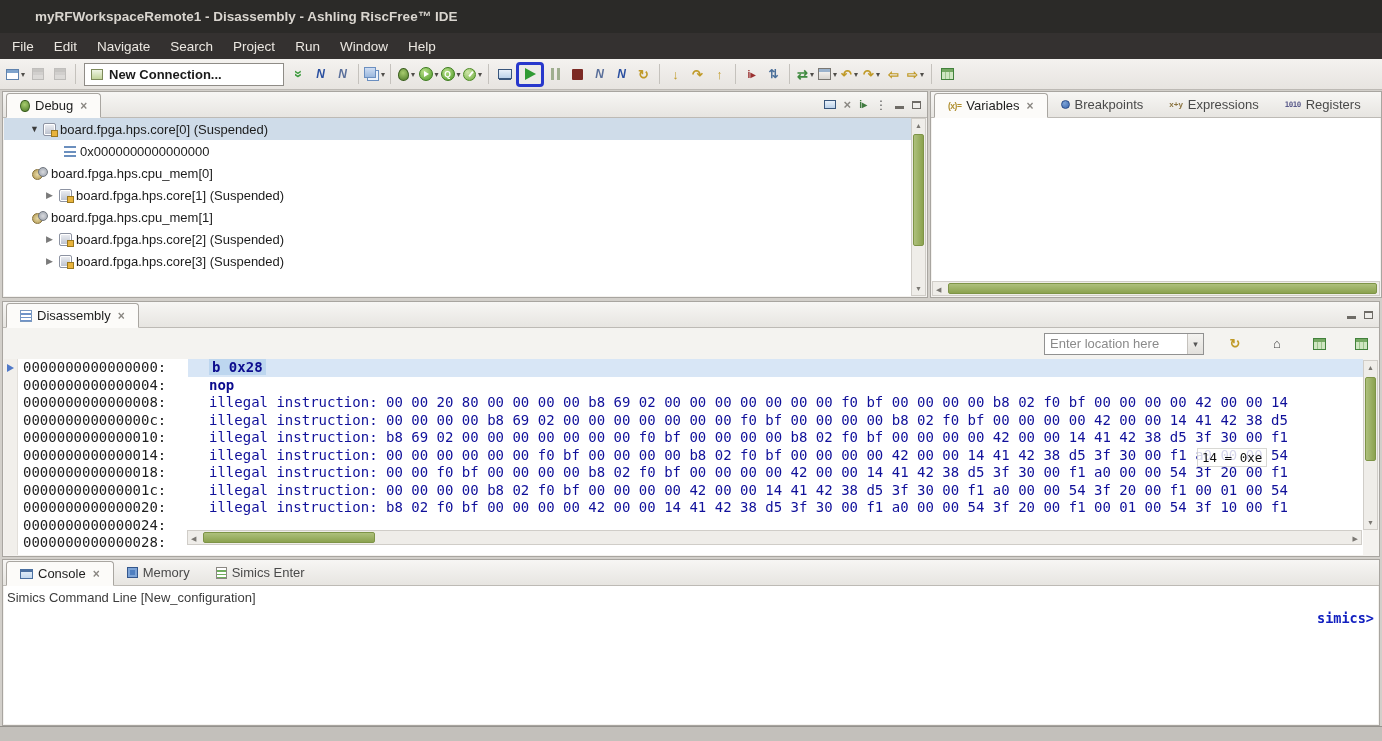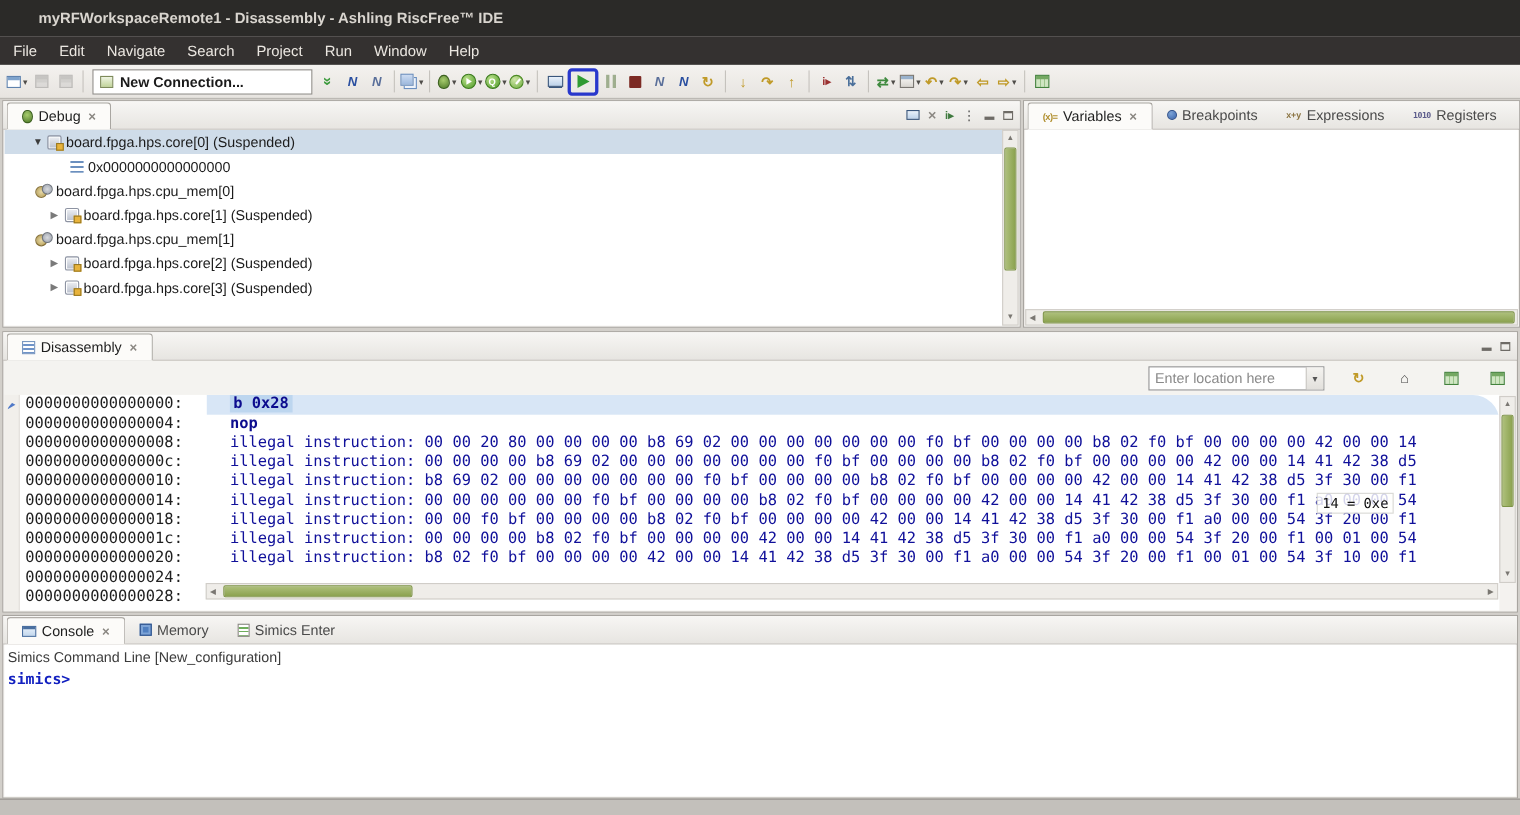--- a/index.html
+++ b/index.html
@@ -115,36 +115,36 @@
 
   
   .dis-toolbar{position:absolute;top:26px;left:1px;right:1px;height:31px;background:#f4f3f0;display:flex;align-items:center;justify-content:flex-end;gap:20px;padding-right:6px;}
   .loc-combo{display:flex;align-items:stretch;background:#fff;border:1px solid #919191;height:22px;width:160px;}
   .loc-combo input{border:none;outline:none;flex:1;font-size:13px;color:#333;padding:0 5px;min-width:0;background:transparent;}
   .loc-combo input::placeholder{color:#8a8a8a;}
   .combo-arrow{width:16px;display:flex;align-items:center;justify-content:center;font-size:9px;color:#555;border-left:1px solid #c5c2bd;background:linear-gradient(#f4f3f0,#e2e0dc);}
   .dbtn{width:22px;height:22px;display:flex;align-items:center;justify-content:center;}
   .ruler-bg{position:absolute;left:1px;top:57px;bottom:1px;width:14px;background:#f1efeb;border-right:1px solid #e2dfda;}
   .dis-rows{position:absolute;left:1px;top:57px;right:16px;bottom:1px;background:#fff;overflow:hidden;z-index:1;font-family:"DejaVu Sans Mono",monospace;font-size:14px;}
-  .dis-rows{background:transparent;border-radius:24px;}
+  .dis-rows{background:transparent;}
   .dis-bg{position:absolute;left:15px;top:57px;right:16px;bottom:1px;background:#fff;}
   .dis-row{display:flex;height:17.5px;line-height:17.5px;white-space:pre;}
   .cell-ruler{width:14px;flex:none;position:relative;}
   .cell-addr{width:170px;flex:none;padding-left:5px;color:#1f1f1f;}
   .cell-ins{flex:1;padding-left:21px;color:#10109a;overflow:hidden;}
   .dis-row.op .cell-ins{font-weight:bold;color:#0c0c8e;}
   .dis-row.current .cell-ins{background:#d8e6f6;}
   .ins-chip{background:#bdd6ef;padding:0 3px;}
   .ip-arrow{position:absolute;left:3px;top:5px;width:0;height:0;border-left:7px solid #5079c8;border-top:4px solid transparent;border-bottom:4px solid transparent;}
   .tooltip{position:absolute;left:1194px;top:146px;z-index:6;font-family:"DejaVu Sans Mono",monospace;font-size:12.5px;color:#111;background:rgba(255,255,253,0.82);border:1px solid rgba(190,190,185,0.6);padding:0 4px;line-height:17px;}
 
   
   .console-body{position:absolute;top:26px;left:1px;right:1px;bottom:1px;background:#fff;}
   .console-desc{font-size:13px;color:#3c3c3c;padding:4px 4px 1px 3px;}
-  .console-prompt{font-family:"DejaVu Sans Mono",monospace;font-weight:bold;font-size:13.5px;color:#1220c0;padding:4px 4px 0 3px;}
+  .console-prompt{font-family:"DejaVu Sans Mono",monospace;font-weight:bold;font-size:13.5px;color:#1220c0;padding:4px 4px 0 3px;text-align:right;}
 </style>
 </head>
 <body>
 
 <div class="window">
 
   <div class="titlebar">
     <span class="title-text">myRFWorkspaceRemote1 - Disassembly - Ashling RiscFree™ IDE</span>
   </div>
 

